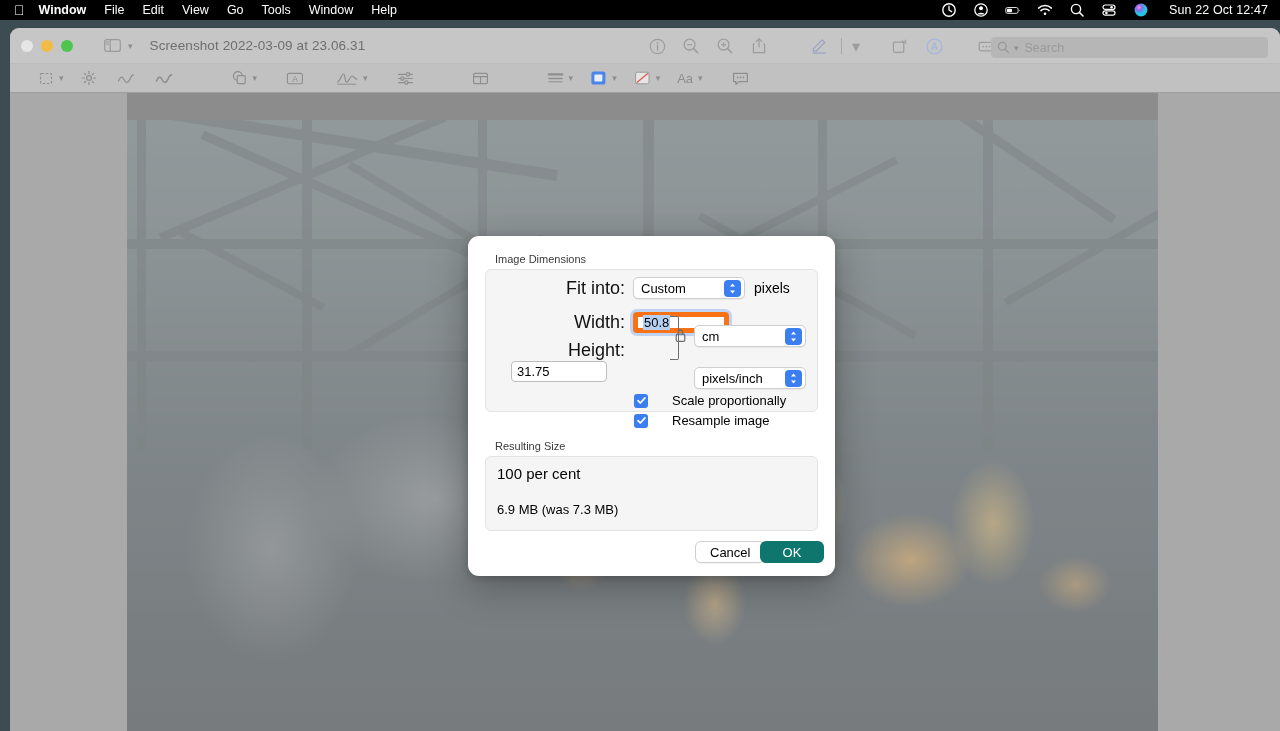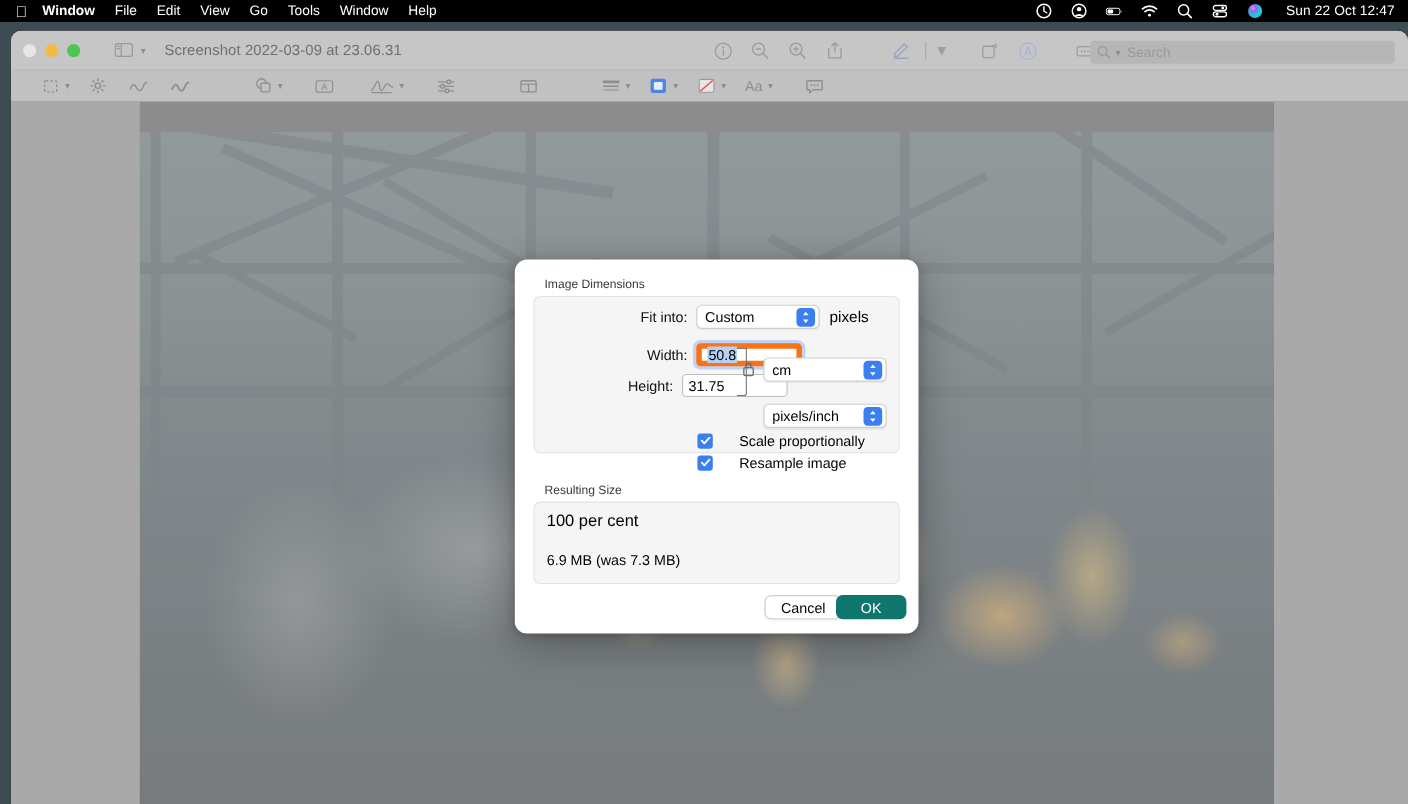--- a/index.html
+++ b/index.html
@@ -150,21 +150,21 @@
     color: #000;
     z-index: 50;
   }
   .sec-label { font-size: 11px; color: #3a3a3a; }
   .group {
     background: #f5f5f5;
     border: 1px solid #e3e3e3;
     border-radius: 6px;
   }
   .row { display: flex; align-items: center; }
-  .lbl { text-align: right; font-size: 13px; color: #111; }
+  .lbl { text-align: right; font-size: 18px; color: #111; }
   .tf {
     background: #fff;
     border: 1px solid #bdbdbd;
     border-radius: 4px;
     height: 21px;
     font-size: 13px;
     display: flex; align-items: center;
     padding: 0 5px;
     color: #000;
   }
@@ -565,21 +565,21 @@
         <span style="margin-left:9px;font-size:14px;">pixels</span>
       </div>
 
       <div class="row" style="position:absolute;left:17px;top:76px;">
         <span class="lbl" style="width:140px;">Width:</span>
         <span class="tf focused" style="margin-left:8px;width:96px;">
           <span class="sel">50.8</span>
         </span>
       </div>
 
-      <div class="row" style="position:absolute;left:4px;top:104px;">
+      <div class="row" style="position:absolute;left:17px;top:104px;flex-direction:column;">
         <span class="lbl" style="width:140px;">Height:</span>
         <span class="tf" style="margin-left:8px;width:96px;">
           <span>31.75</span>
         </span>
       </div>
 
       <div class="lockwrap" style="position:absolute;left:202px;top:78px;">
         <span class="bracket"></span>
       </div>
       <span style="position:absolute;left:206px;top:92px;">

